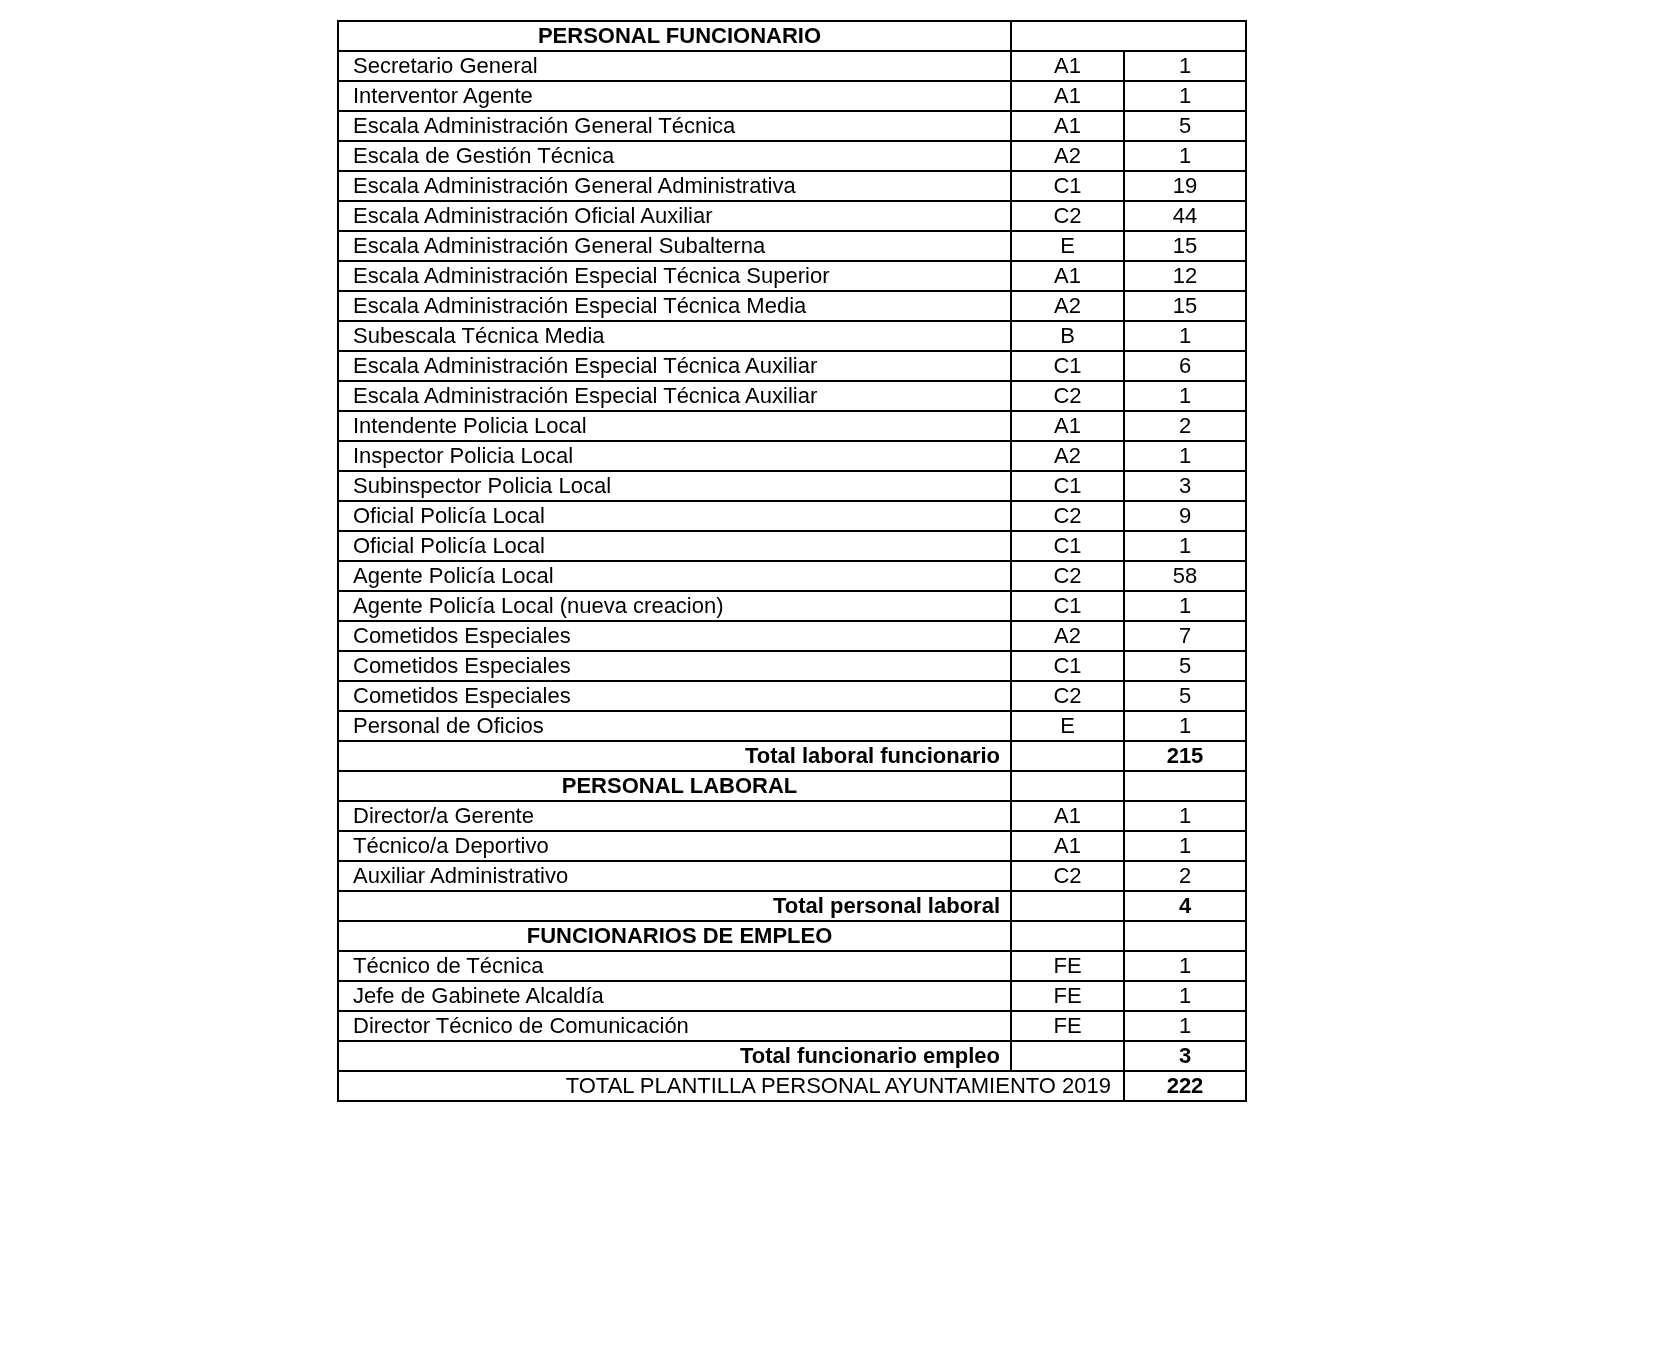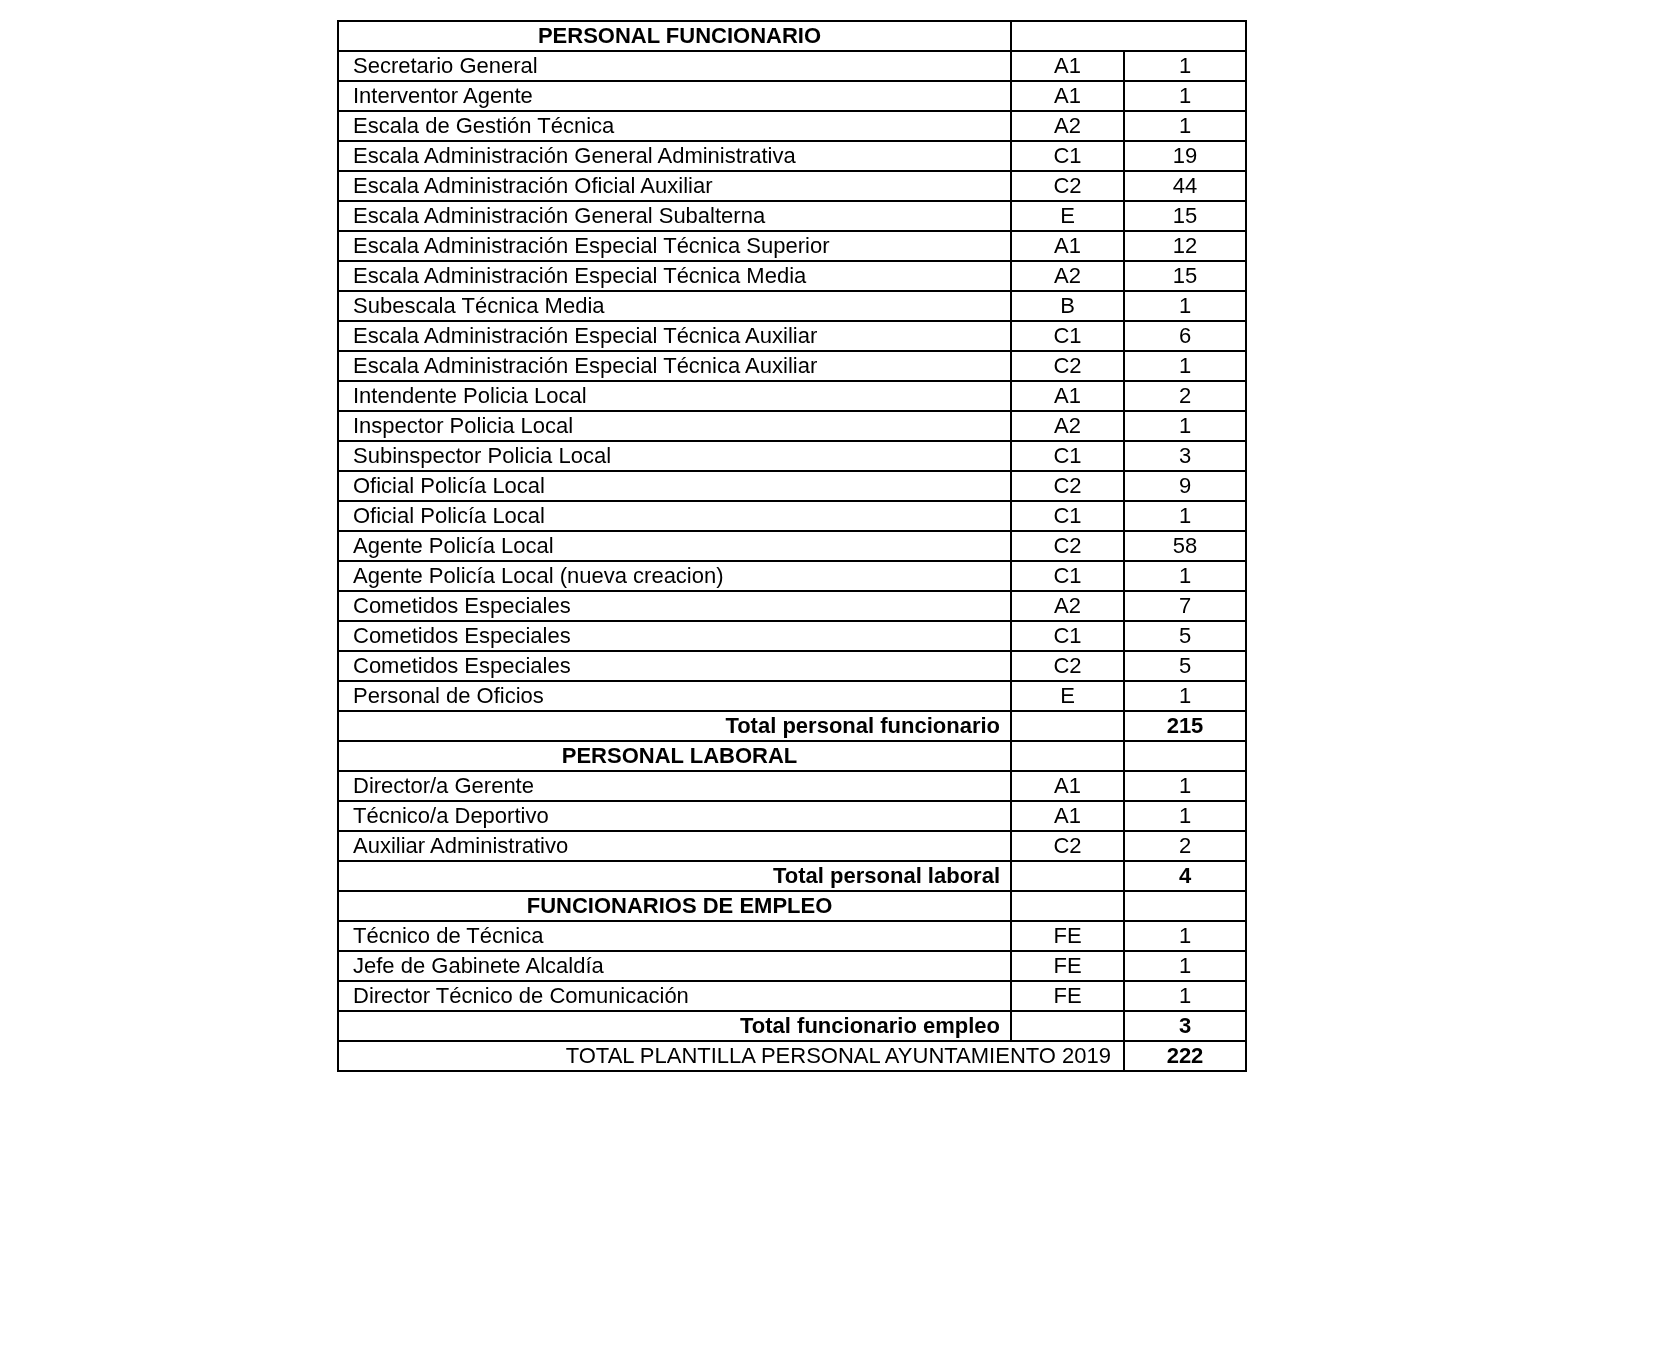--- a/index.html
+++ b/index.html
@@ -79,20 +79,25 @@
           <td class="c1">Secretario General</td>
           <td class="c2">A1</td>
           <td class="c3">1</td>
         </tr>
         <tr>
           <td class="c1">Interventor Agente</td>
           <td class="c2">A1</td>
           <td class="c3">1</td>
         </tr>
         <tr>
+          <td class="c1">Escala Administración General Técnica</td>
+          <td class="c2">A1</td>
+          <td class="c3">5</td>
+        </tr>
+        <tr>
           <td class="c1">Escala de Gestión Técnica</td>
           <td class="c2">A2</td>
           <td class="c3">1</td>
         </tr>
         <tr>
           <td class="c1">Escala Administración General Administrativa</td>
           <td class="c2">C1</td>
           <td class="c3">19</td>
         </tr>
         <tr>
@@ -179,21 +184,21 @@
           <td class="c1">Cometidos Especiales</td>
           <td class="c2">C2</td>
           <td class="c3">5</td>
         </tr>
         <tr>
           <td class="c1">Personal de Oficios</td>
           <td class="c2">E</td>
           <td class="c3">1</td>
         </tr>
         <tr>
-          <td class="c1 total-label-cell">Total personal funcionario</td>
+          <td class="c1 total-label-cell">Total laboral funcionario</td>
           <td class="c2"></td>
           <td class="c3 bold">215</td>
         </tr>
         <tr>
           <td class="c1 section-cell">PERSONAL LABORAL</td>
           <td class="c2"></td>
           <td class="c3"></td>
         </tr>
         <tr>
           <td class="c1">Director/a Gerente</td>

